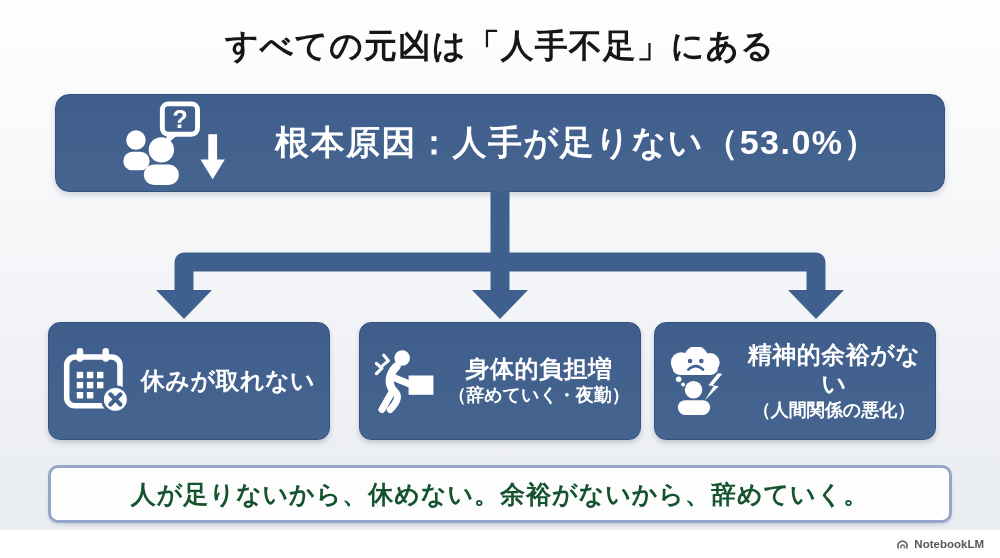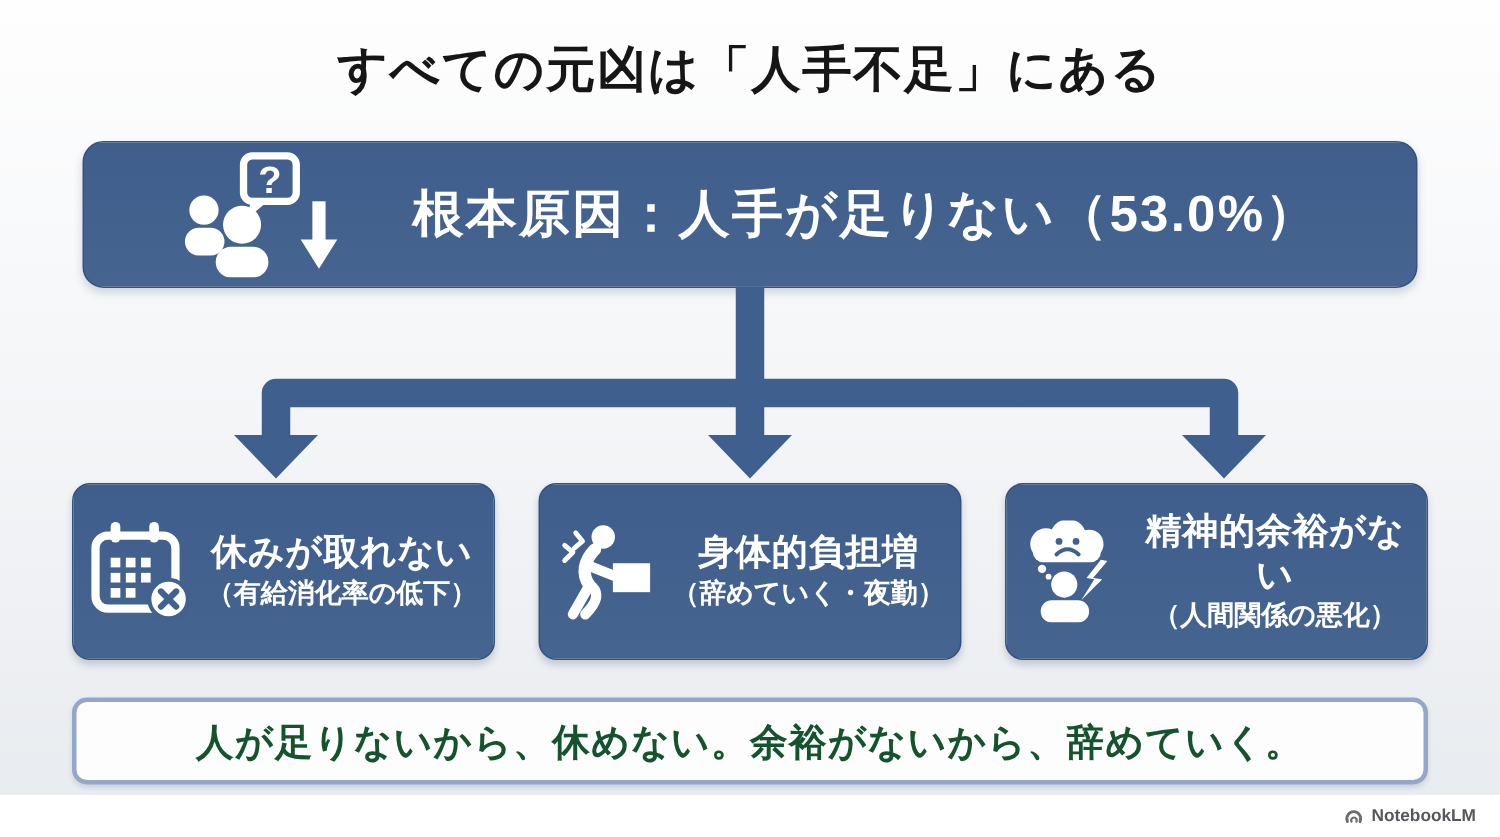--- a/index.html
+++ b/index.html
@@ -28,21 +28,21 @@
   .connectors{ position:absolute; left:0; top:0; width:1000px; height:558px; pointer-events:none; }
   
   .card{
     position:absolute; top:322px; width:282px; height:118px;
     background:linear-gradient(180deg,#3f5e8c,#45648f);
     border:1px solid #35517d; border-radius:12px;
     box-shadow:0 3px 5px rgba(50,70,100,.22);
     display:flex; align-items:center; justify-content:center; gap:10px;
     padding:0 8px;
   }
-  .card.pos-left{ left:48px; } .card.pos-mid{ left:359px; } .card.pos-right{ left:670px; }
+  .card.pos-left{ left:48px; } .card.pos-mid{ left:359px; } .card.pos-right{ left:654px; }
   .card-icon{ width:68px; height:68px; flex:0 0 auto; }
   .card-text{ text-align:center; color:#fff; }
   .card-title{ font-size:24px; font-weight:bold; line-height:1.2; letter-spacing:0.5px; }
   .card-sub{ font-size:18px; font-weight:bold; line-height:1.25; }
   
   .summary{
     position:absolute; left:48px; top:465px; width:904px; height:58px;
     background:#fdfdfe; border:3px solid #94a7c8; border-radius:10px;
     box-shadow:0 2px 3px rgba(120,140,170,.25);
     display:flex; align-items:center; justify-content:center;
@@ -109,21 +109,20 @@
           <rect x="26" y="49" width="7" height="7"></rect>
       </g>
       <circle cx="57" cy="57" r="14" fill="#ffffff" stroke="#41618e" stroke-width="3"></circle>
       <g stroke="#41618e" stroke-width="4.5" stroke-linecap="round">
         <line x1="51.5" y1="51.5" x2="62.5" y2="62.5"></line>
         <line x1="62.5" y1="51.5" x2="51.5" y2="62.5"></line>
       </g>
     </svg>
     <div class="card-text">
       <div class="card-title">休みが取れない</div>
-      <div class="card-sub">（有給消化率の低下）</div>
     </div>
   </div>
 
   <div class="card pos-mid">
     <svg class="card-icon" viewBox="0 0 74 74">
       <g stroke="#ffffff" stroke-width="3.5" fill="none" stroke-linecap="round" stroke-linejoin="round">
         <path d="M7 18 L13 23 L7 29"></path>
         <path d="M15 9 L20 15 L14 20"></path>
       </g>
       <circle cx="35" cy="12" r="8.5" fill="#ffffff"></circle>

